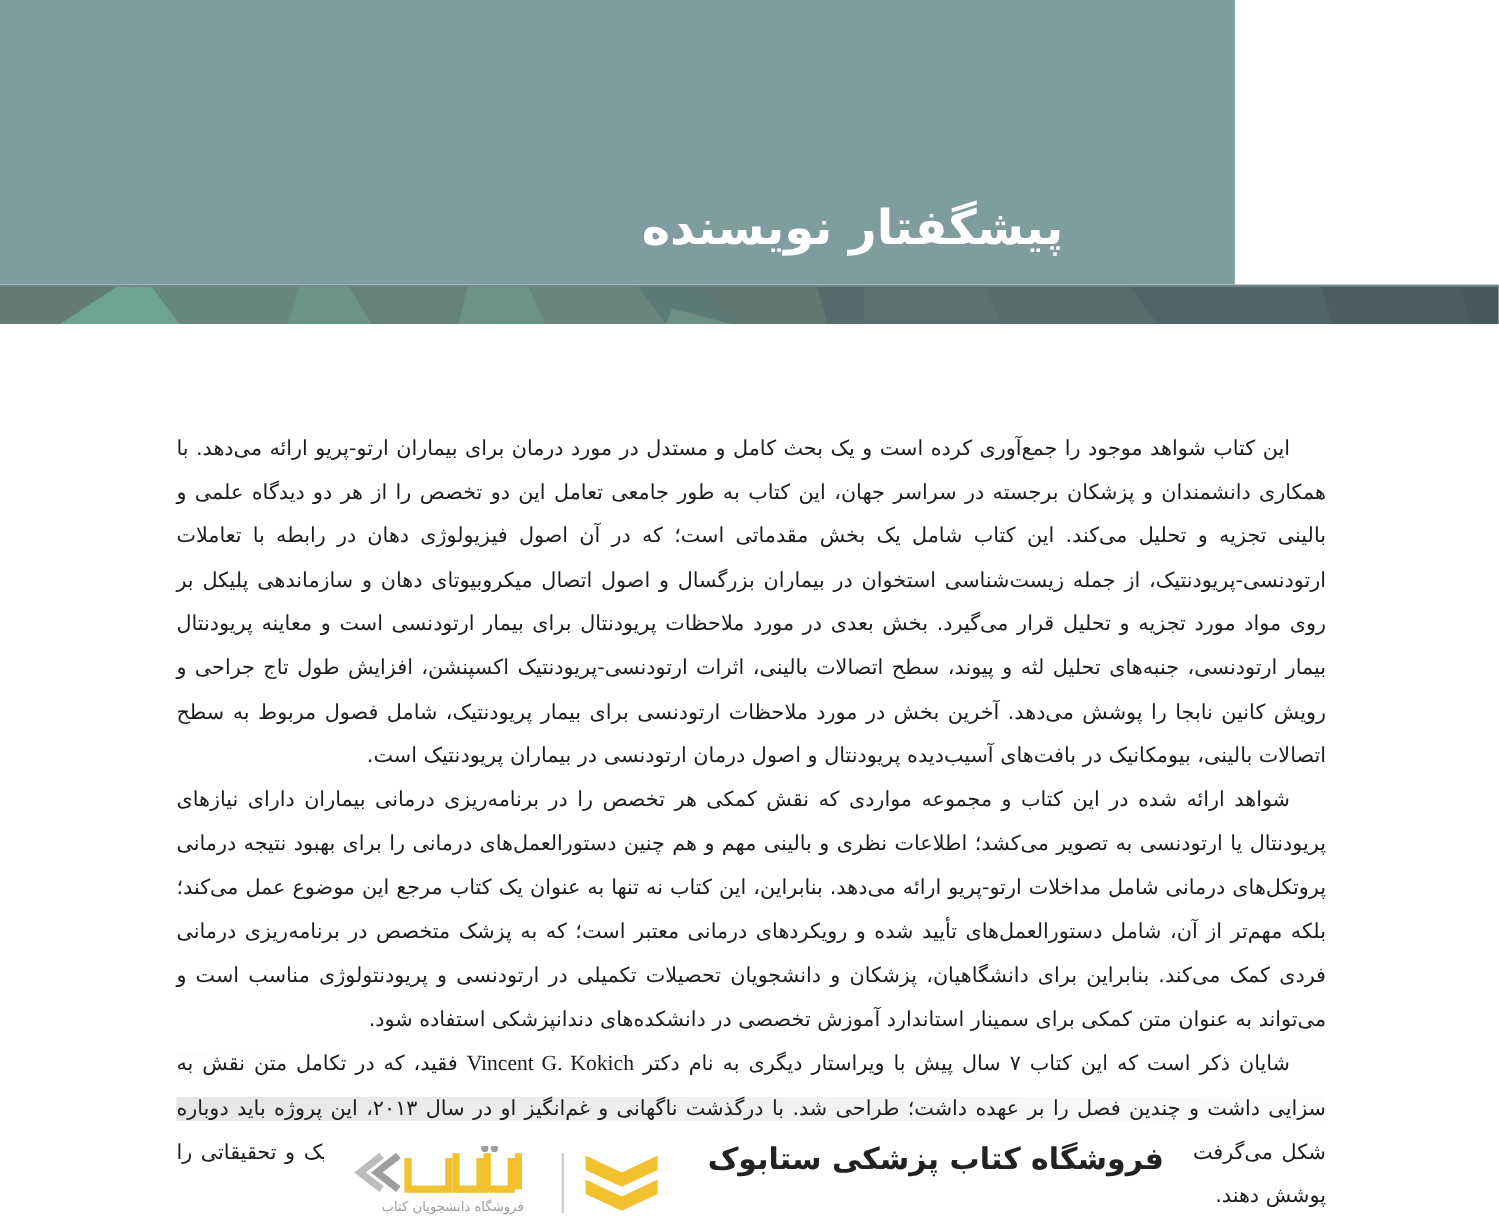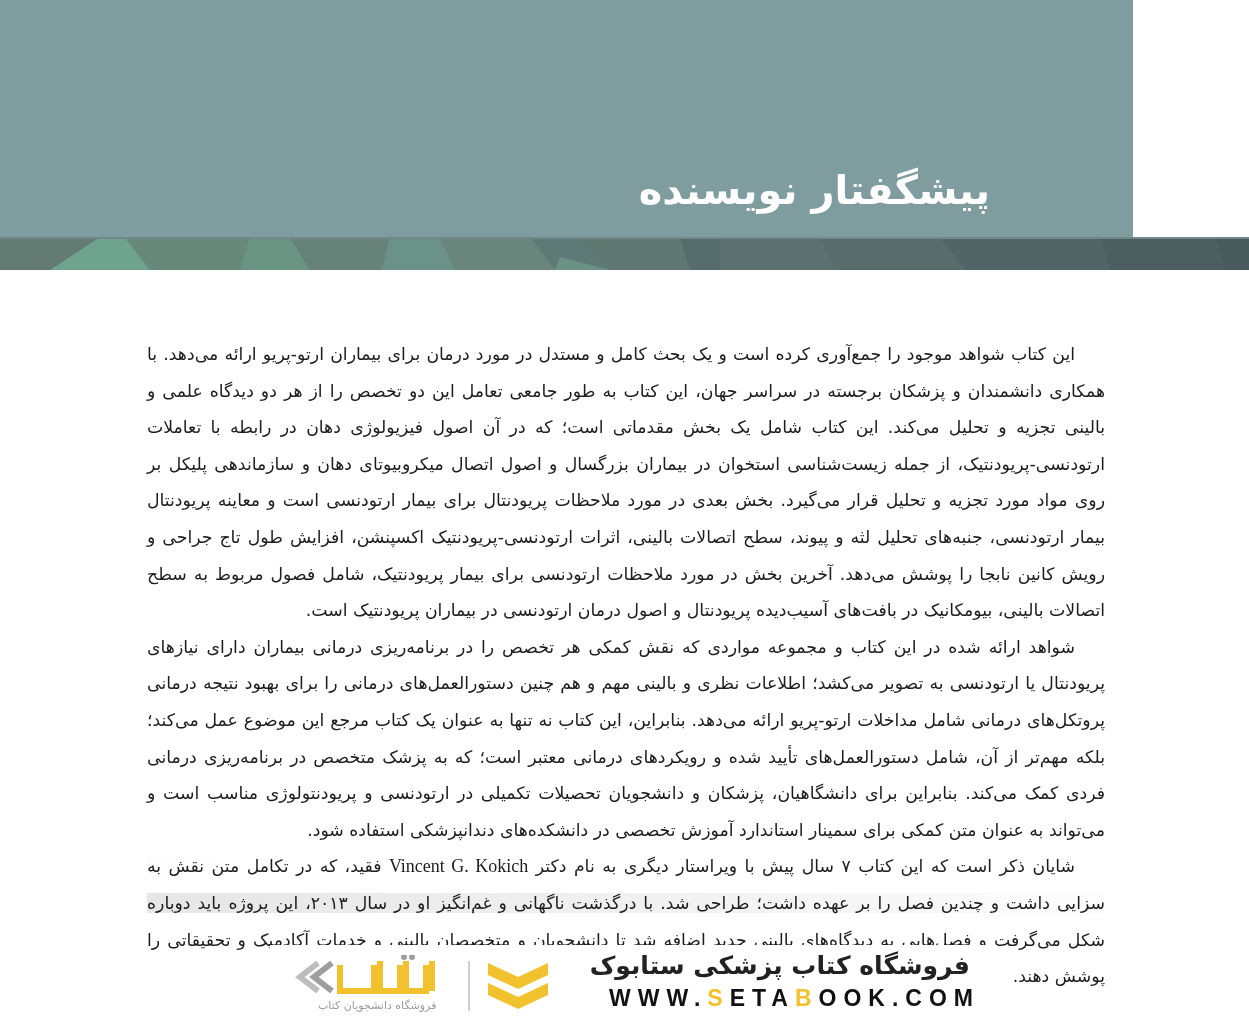--- a/index.html
+++ b/index.html
@@ -2,36 +2,36 @@
 <html><head>
   <meta charset="utf-8">
   <style>
     html, body { margin:0; padding:0; }
     body {
       width:1249px; height:1023px; overflow:hidden; position:relative;
       background:#ffffff;
       font-family:"DejaVu Sans", sans-serif;
     }
     .header {
-      position:absolute; left:0; top:0; width:1133px; height:237px;
+      position:absolute; left:0; top:0; width:1029px; height:237px;
       background:#7f9c9e;
     }
     .header-title {
       position:absolute; right:143px; top:160px;
       direction:rtl; color:#ffffff;
       font-family:"DejaVu Sans", sans-serif; font-weight:bold;
       font-size:40px; line-height:60px; white-space:nowrap;
     }
     .band {
       position:absolute; left:0; top:237px; width:1249px; height:33px;
       overflow:hidden;
     }
     .band svg { display:block; }
     .body-text {
-      position:absolute; left:147px; top:336px; width:958px;
+      position:absolute; left:147px; top:356px; width:958px;
       direction:rtl; text-align:justify; text-align-last:right;
       color:#1d1d1d; font-size:17.3px; line-height:36.6px;
       font-family:"DejaVu Sans", sans-serif;
     }
     .body-text p { margin:0; text-indent:30px; }
     .latin { font-family:"Liberation Serif", serif; font-size:18px; }
     .hl { background:linear-gradient(90deg, #e6e6e6, #f4f4f4 60%, #ffffff); }
     .watermark {
       position:absolute; left:270px; top:945px; width:720px; height:78px;
       background:#ffffff;
@@ -103,14 +103,13 @@
       <circle cx="124" cy="2" r="3" fill="#9e9e9e"></circle>
 
       <rect x="180" y="6" width="2" height="50" fill="#cfcfcf"></rect>
 
       <polygon points="200,8 230,22 260,8 260,20 230,34 200,20" fill="#f2c12e"></polygon>
       <polygon points="200,28 230,42 260,28 260,40 230,54 200,40" fill="#f2c12e"></polygon>
     </svg>
     <div class="wm-sub">فروشگاه دانشجویان کتاب</div>
   </div>
   <div class="wm-shop">فروشگاه کتاب پزشکی ستابوک</div>
-  <div class="wm-url"><span>WWW.</span><span class="acc">S</span><span>ETA</span><span class="acc">B</span><span>OOK.COM</span></div>
 </div>
 
 </body></html>

